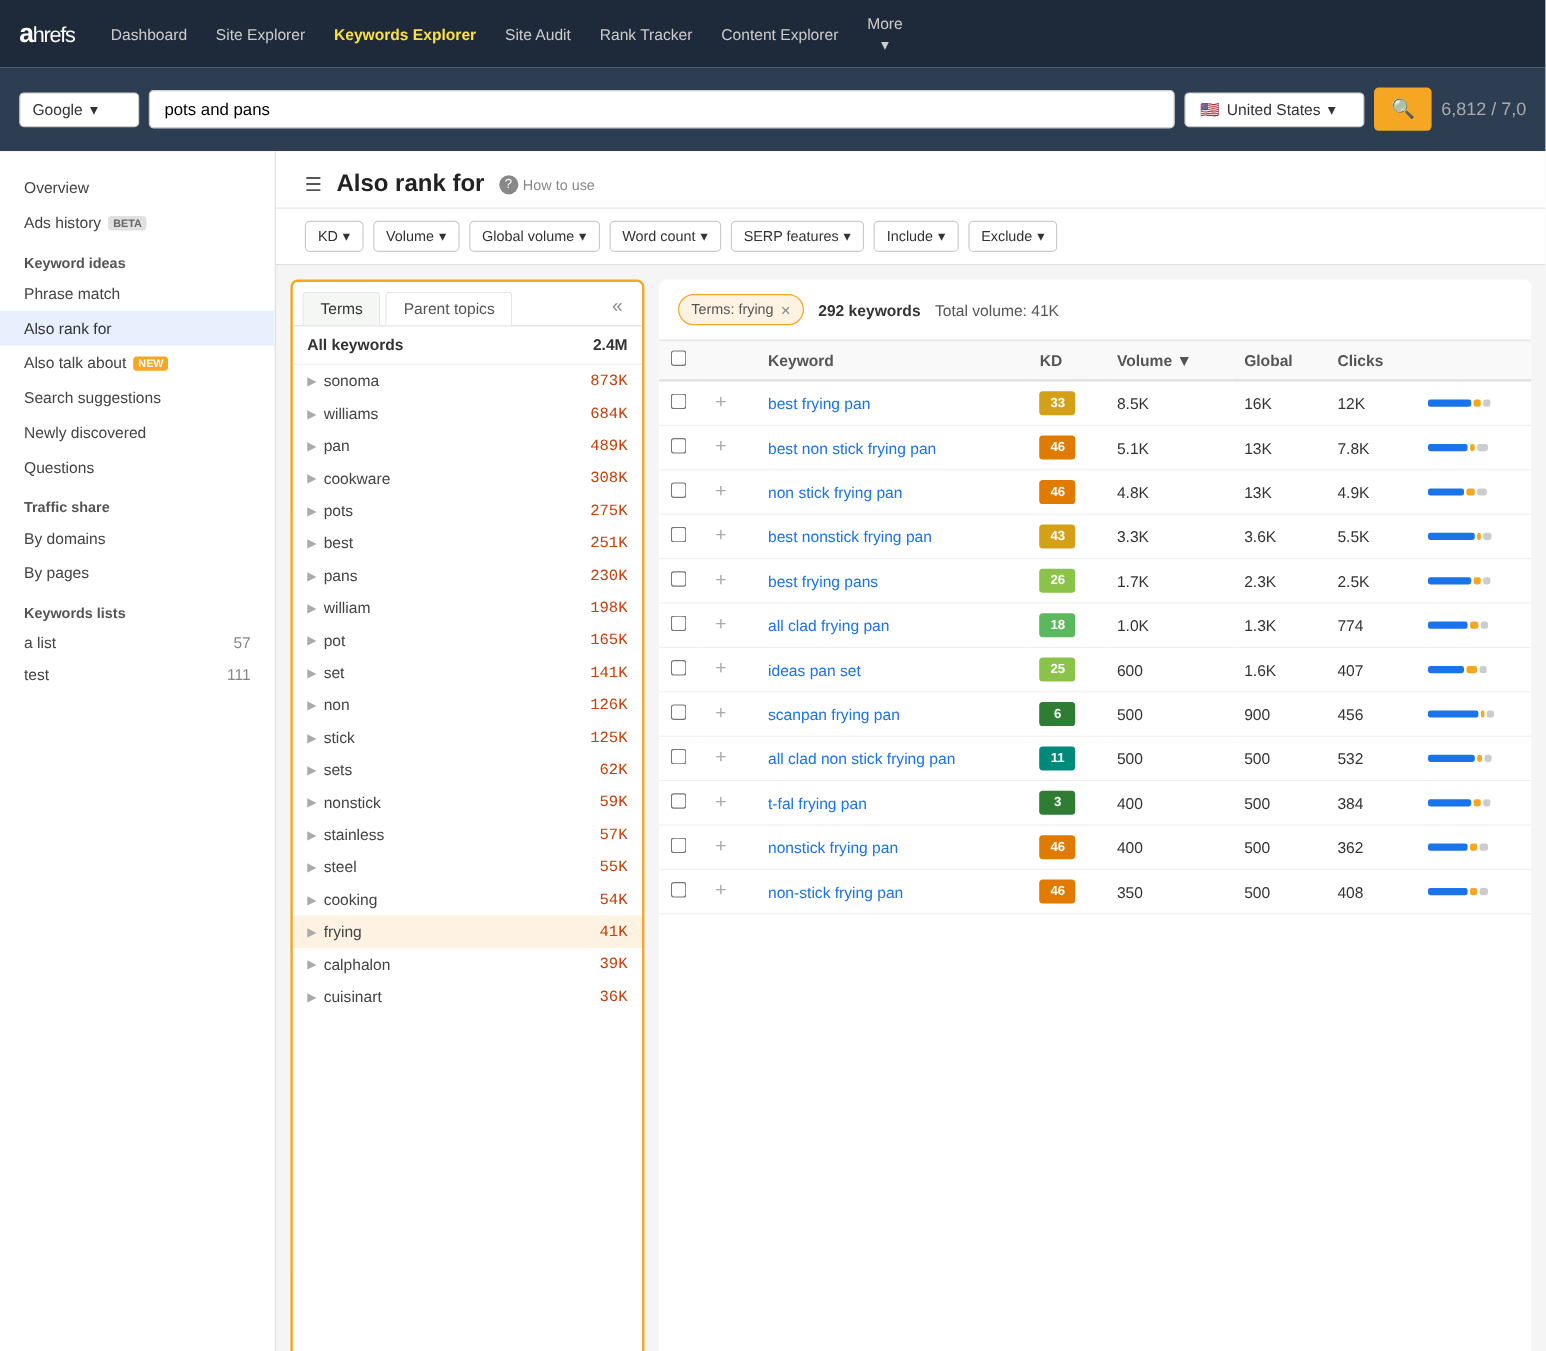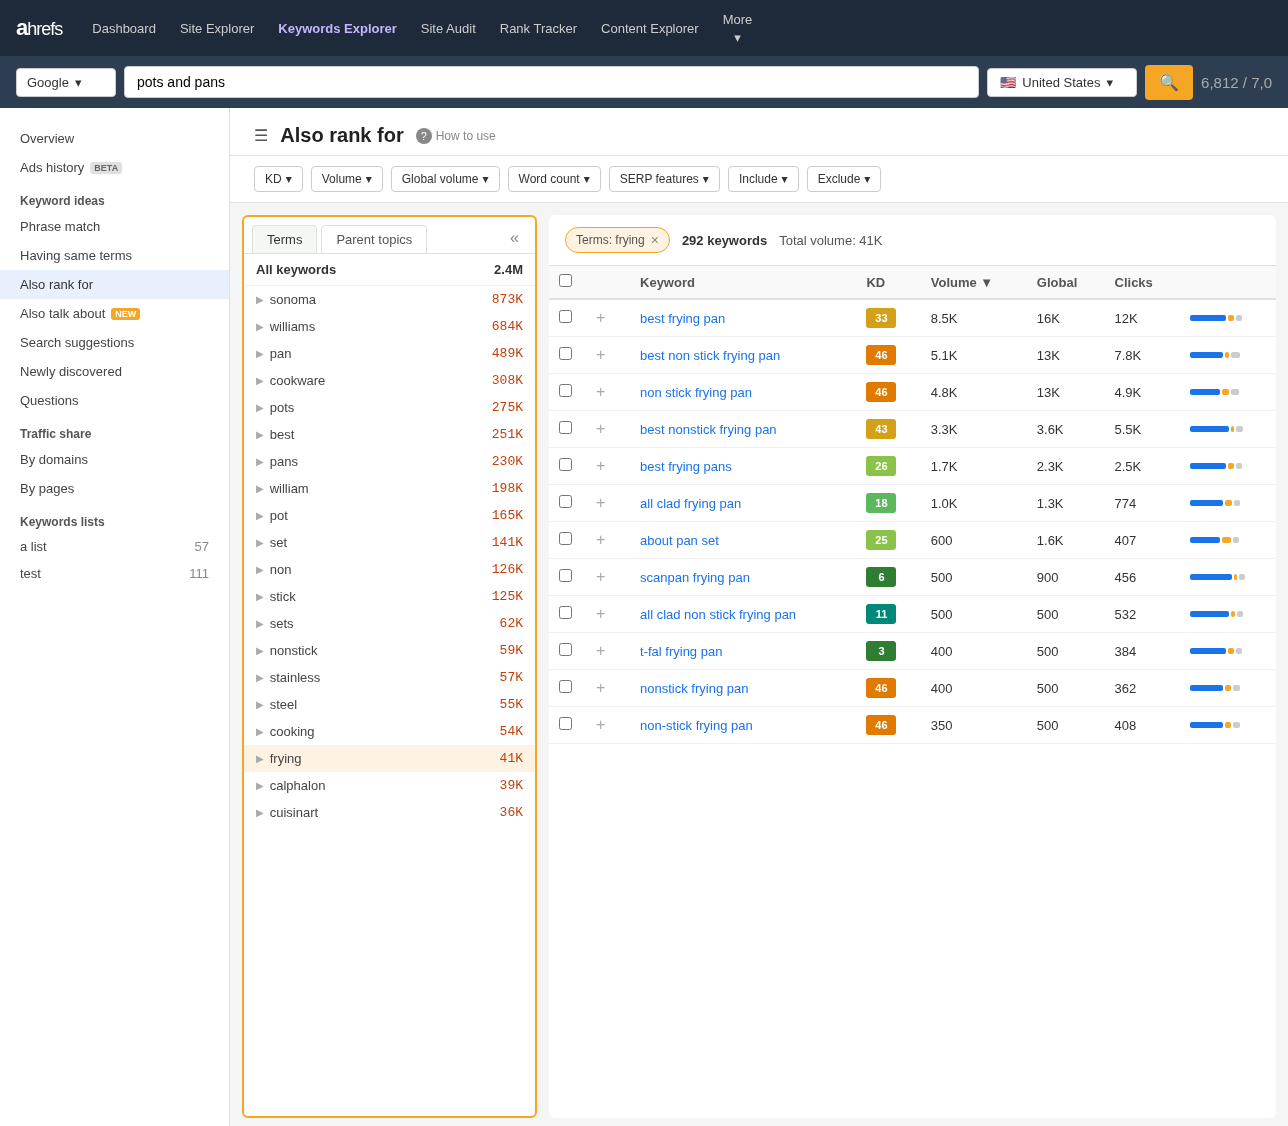--- a/index.html
+++ b/index.html
@@ -22,31 +22,31 @@
       letter-spacing: -1px;
     }
     .logo span { color: white; }
     .nav-item {
       color: #ccc;
       padding: 6px 10px;
       cursor: pointer;
       font-size: 13px;
       border-radius: 4px;
     }
-    .nav-item.active { color: #c4b5fd; font-weight: 600; }
+    .nav-item.active { color: #fde047; font-weight: 600; }
     .nav-more { display: flex; align-items: center; gap: 3px; flex-direction: column; }
 
     
     .search-bar {
       background: #2d3e52;
       display: flex;
       align-items: center;
       padding: 8px 16px;
       gap: 8px;
-      height: 52px;
+      height: 70px;
     }
     .search-engine-select {
       background: white;
       border: 1px solid #ccc;
       border-radius: 4px;
       padding: 6px 10px;
       display: flex;
       align-items: center;
       gap: 6px;
       cursor: pointer;
@@ -409,21 +409,20 @@
 
   <aside class="sidebar">
     <div class="sidebar-item">Overview</div>
     <div class="sidebar-item">
       <span>Ads history</span>
       <span class="badge-beta">BETA</span>
     </div>
 
     <div class="sidebar-section">Keyword ideas</div>
     <div class="sidebar-item">Phrase match</div>
-    <div class="sidebar-item">Having same terms</div>
     <div class="sidebar-item active">Also rank for</div>
     <div class="sidebar-item">
       <span>Also talk about</span>
       <span class="badge-new">NEW</span>
     </div>
     <div class="sidebar-item">Search suggestions</div>
     <div class="sidebar-item">Newly discovered</div>
     <div class="sidebar-item">Questions</div>
 
     <div class="sidebar-section">Traffic share</div>
@@ -808,21 +807,21 @@
       </td>
     </tr>
                 <tr>
       <td class="checkbox-cell">
         <input type="checkbox" style="">
       </td>
       <td>
         <span class="add-btn">+</span>
       </td>
       <td>
-        <a class="keyword-link" href="#">about pan set</a>
+        <a class="keyword-link" href="#">ideas pan set</a>
       </td>
       <td>
         <span class="kd-badge kd-light-green">25</span>
       </td>
       <td>600</td>
       <td>1.6K</td>
       <td>407</td>
       <td>
         <div class="clicks-bar">
           <div class="bar-blue" style="width:30px"></div>

